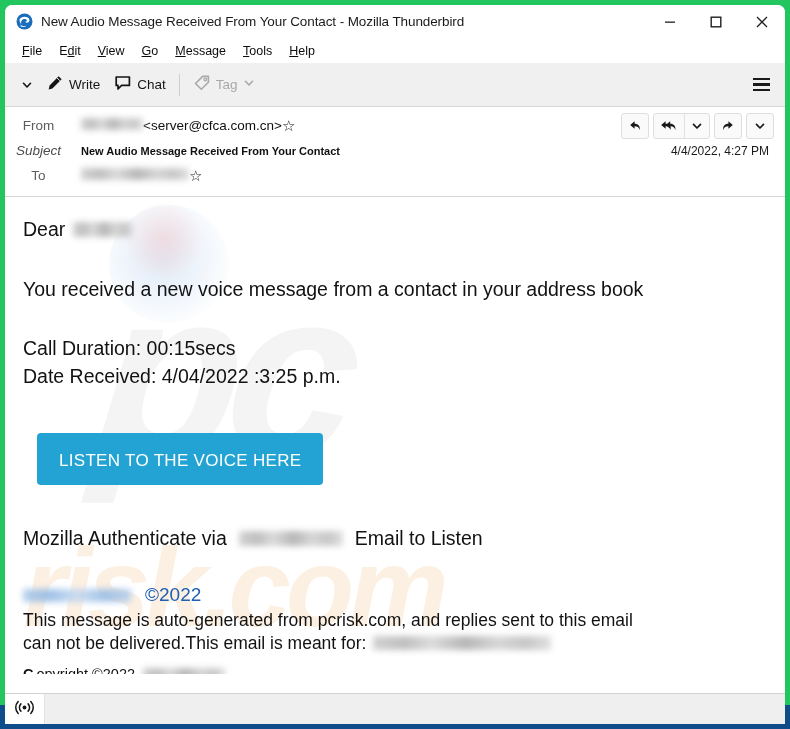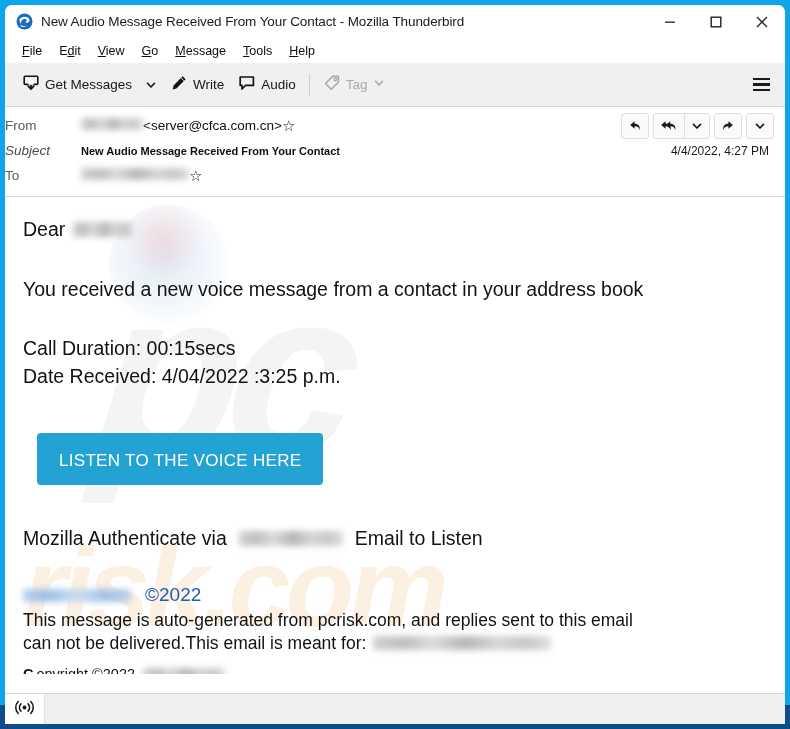--- a/index.html
+++ b/index.html
@@ -8,21 +8,21 @@
     width: 790px; height: 729px;
     background: #0f4c8a;
     font-family: "Liberation Sans", sans-serif;
     overflow: hidden;
   }
   
   #window {
     position: absolute;
     left: 0; top: 0;
     width: 790px; height: 705px;
-    background: #0ea5e9;
+    background: #22c55e;
     padding: 5px 5px 5px 5px;
   }
   #window-inner {
     position: relative;
     width: 780px; height: 719px;
     background: #ffffff;
     border-radius: 7px 7px 0 0;
     overflow: hidden;
   }
   
@@ -113,21 +113,21 @@
     padding: 6px 0 8px 0;
   }
   .hdr-row {
     display: flex;
     align-items: center;
     min-height: 25px;
     padding: 1px 12px 1px 0;
   }
   .hdr-label {
     width: 76px;
-    text-align: left;
+    text-align: center;
     padding-right: 9px;
     font-size: 13.5px;
     color: #5c5c5c;
     flex: 0 0 auto;
   }
   .hdr-label.bold-label { color: #4d4d4d; font-style: italic; }
   .hdr-value {
     font-size: 13.5px;
     color: #101010;
     display: flex; align-items: flex-start; 
@@ -343,51 +343,41 @@
     <div class="menu-item"><u>F</u><span>ile</span></div>
     <div class="menu-item"><span>E</span><u>d</u><span>it</span></div>
     <div class="menu-item"><u>V</u><span>iew</span></div>
     <div class="menu-item"><u>G</u><span>o</span></div>
     <div class="menu-item"><u>M</u><span>essage</span></div>
     <div class="menu-item"><u>T</u><span>ools</span></div>
     <div class="menu-item"><u>H</u><span>elp</span></div>
   </div>
 
   <div id="toolbar">
-    <div class="tb-btn">
-      <span>
-        <svg width="18" height="18" viewBox="0 0 18 18">
-          <rect x="2.2" y="2.2" width="13.6" height="8.2" rx="1" fill="none" stroke="#141414" stroke-width="1.6"></rect>
-          <path d="M9 7 v8 M5.8 11.6 L9 15.2 L12.2 11.6" stroke="#141414" stroke-width="1.7" fill="none" stroke-linejoin="round"></path>
-          <rect x="6.4" y="5.6" width="5.2" height="5.2" fill="#ffffff"></rect>
-        </svg>
-      </span>
-      <span>Get Messages</span>
-    </div>
     <div class="tb-caret">
       <svg width="12" height="12" viewBox="0 0 12 12">
             <path d="M2.5 4.3 L6 8 L9.5 4.3" stroke="#141414" stroke-width="1.6" fill="none" stroke-linecap="round" stroke-linejoin="round"></path>
           </svg>
     </div>
     <div class="tb-btn">
       <span>
         <svg width="18" height="18" viewBox="0 0 18 18">
           <path d="M12.6 2.2 L15.6 5.2 L6.4 14.4 L2.6 15.4 L3.6 11.6 Z" fill="#141414"></path>
           <path d="M11 3.8 L14 6.8" stroke="#ffffff" stroke-width="1"></path>
         </svg>
       </span>
       <span>Write</span>
     </div>
     <div class="tb-btn">
       <span>
         <svg width="18" height="18" viewBox="0 0 18 18">
           <path d="M2.2 3 H15.4 V11.4 H7.6 L4 15 V11.4 H2.2 Z" fill="none" stroke="#141414" stroke-width="1.7" stroke-linejoin="round"></path>
         </svg>
       </span>
-      <span>Audio</span>
+      <span>Chat</span>
     </div>
     <div class="tb-sep"></div>
     <div class="tb-btn disabled">
       <span>
         <svg width="18" height="18" viewBox="0 0 18 18">
           <path d="M9.6 2.4 H15.4 V8.2 L8.3 15.3 L2.5 9.5 Z" fill="none" stroke="#a9a9a9" stroke-width="1.6" stroke-linejoin="round"></path>
           <circle cx="12.3" cy="5.5" r="1.3" fill="none" stroke="#a9a9a9" stroke-width="1.3"></circle>
         </svg>
       </span>
       <span>Tag</span>

